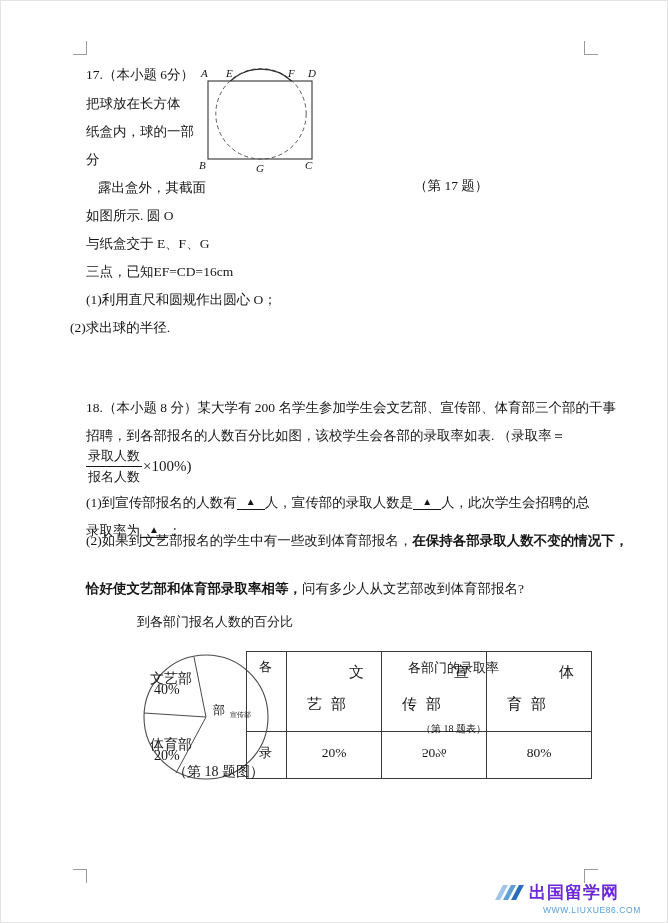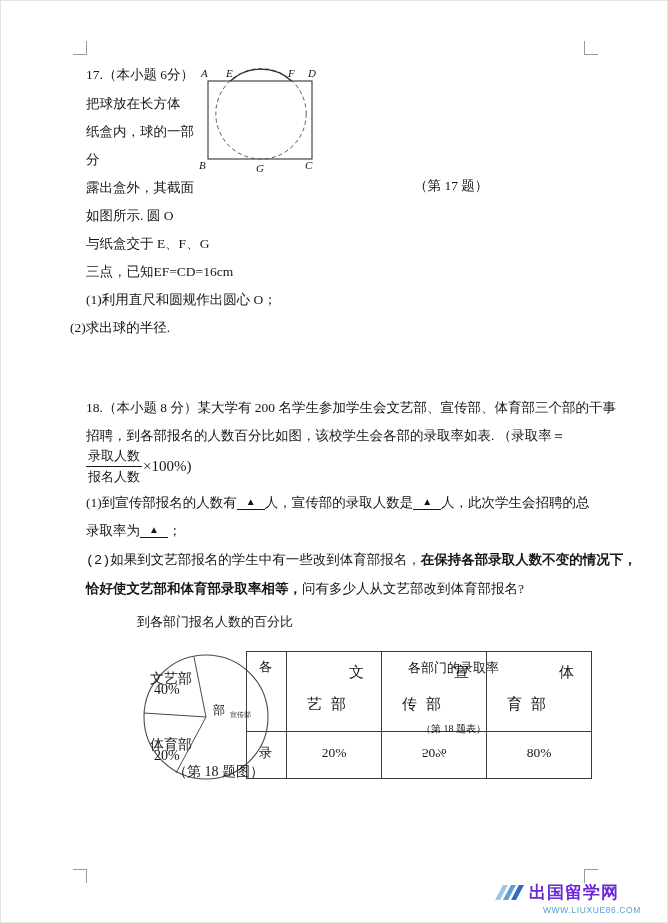--- a/index.html
+++ b/index.html
@@ -71,21 +71,21 @@
     <text class="fig-label" x="92" y="18">F</text>
     <text class="fig-label" x="112" y="18">D</text>
     <text class="fig-label" x="3" y="110">B</text>
     <text class="fig-label" x="60" y="113">G</text>
     <text class="fig-label" x="109" y="110">C</text>
   </svg>
 
   <div class="t" style="left:85px;top:95px;">把球放在长方体</div>
   <div class="t" style="left:85px;top:123px;">纸盒内，球的一部</div>
   <div class="t" style="left:85px;top:151px;">分</div>
-  <div class="t" style="left:85px;top:179px;">露出盒外，其截面</div>
+  <div class="t" style="left:97px;top:179px;">露出盒外，其截面</div>
   <div class="t" style="left:85px;top:207px;">如图所示. 圆 O</div>
   <div class="t" style="left:85px;top:235px;">与纸盒交于 E、F、G</div>
   <div class="t" style="left:85px;top:263px;">三点，已知EF=CD=16cm</div>
   <div class="t" style="left:85px;top:291px;">(1)利用直尺和圆规作出圆心 O；</div>
   <div class="t" style="left:69px;top:319px;">(2)求出球的半径.</div>
   <div class="t" style="left:413px;top:177px;">（第 17 题）</div>
 
   <div class="t" style="left:85px;top:399px;">18.（本小题 8 分）某大学有 200 名学生参加学生会文艺部、宣传部、体育部三个部的干事</div>
   <div class="t" style="left:85px;top:427px;">招聘，到各部报名的人数百分比如图，该校学生会各部的录取率如表. （录取率＝</div>
 
@@ -96,21 +96,21 @@
     </span>
     <span class="frac-suffix">×100%)</span>
   </div>
 
   <div class="t" style="left:85px;top:494px;">
     <span>(1)到宣传部报名的人数有</span><span class="blank">▲</span><span>人，宣传部的录取人数是</span><span class="blank">▲</span><span>人，此次学生会招聘的总</span>
   </div>
   <div class="t" style="left:85px;top:522px;">
     <span>录取率为</span><span class="blank">▲</span><span>；</span>
   </div>
-  <div class="t" style="left:85px;top:552px;font-family:Liberation Mono, monospace;">
+  <div class="t" style="left:85px;top:532px;">
     <span>(2)如果到文艺部报名的学生中有一些改到体育部报名，</span><span class="b">在保持各部录取人数不变的情况下，</span>
   </div>
   <div class="t" style="left:85px;top:580px;">
     <span class="b">恰好使文艺部和体育部录取率相等，</span><span>问有多少人从文艺部改到体育部报名?</span>
   </div>
 
   <div class="t sec-title" style="left:136px;top:613px;">到各部门报名人数的百分比</div>
   <div class="t sec-title" style="left:407px;top:659px;">各部门的录取率</div>
 
   <div class="rate-table">

